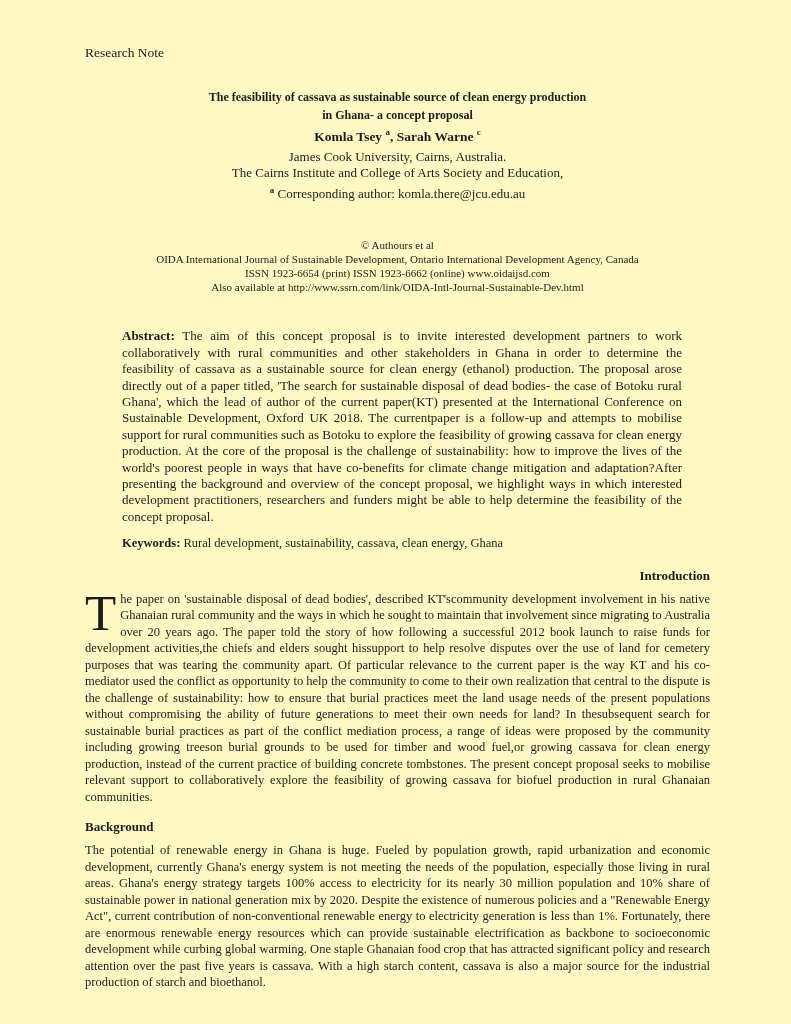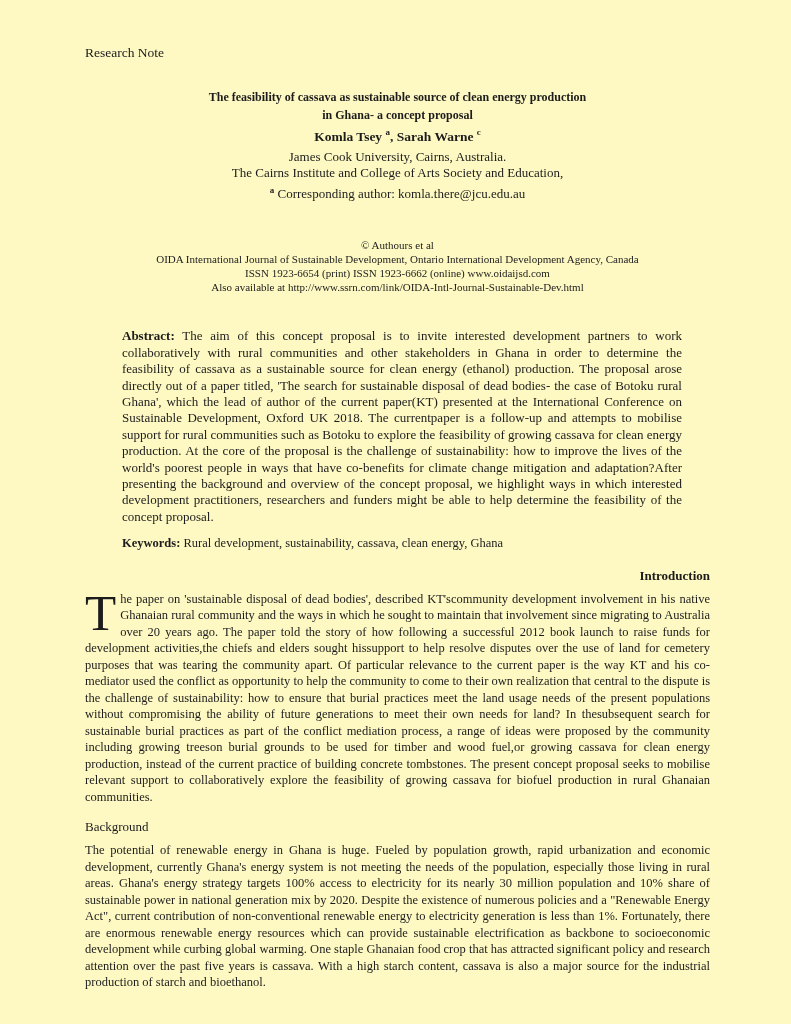--- a/index.html
+++ b/index.html
@@ -84,21 +84,21 @@
   }
   .dropcap {
     float: left;
     font-size: 51px;
     line-height: 40px;
     padding: 2px 4px 0 0;
   }
   .section-heading-left {
     margin-top: 13px;
     text-align: left;
-    font-weight: normal;
+    font-weight: bold;
     font-size: 13px;
     line-height: 17px;
   }
 </style>
 </head>
 <body>
 
 <div class="page">
 
   <div class="research-note">Research Note</div>

